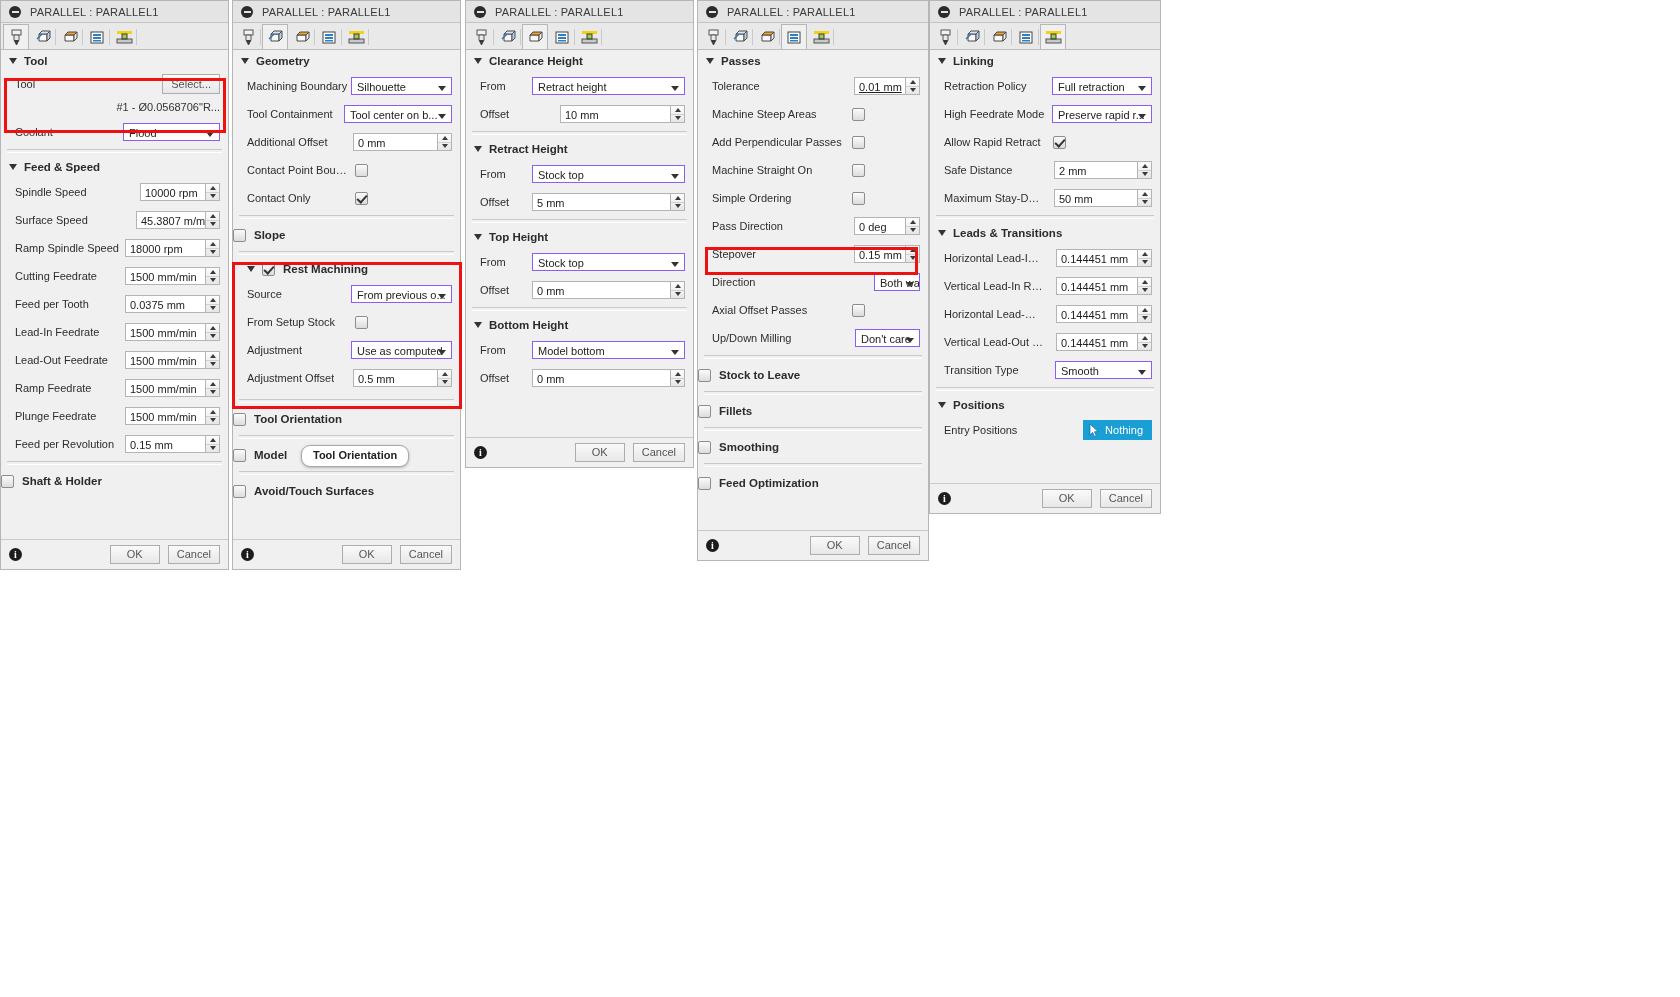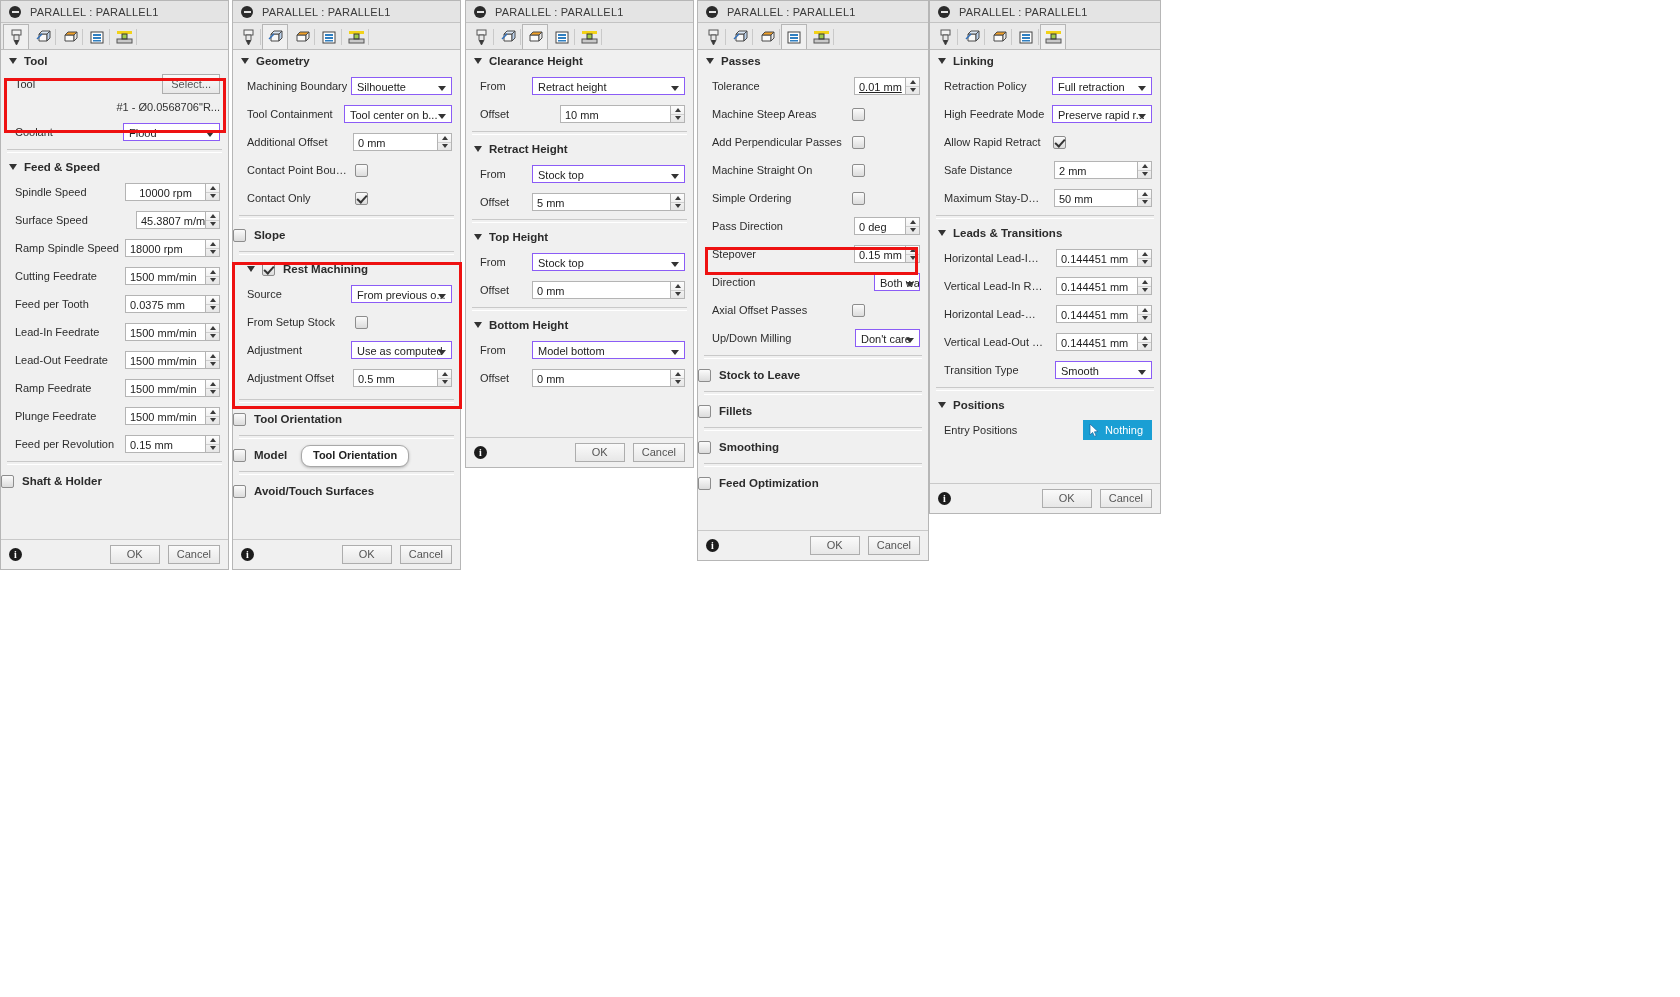--- a/index.html
+++ b/index.html
@@ -121,21 +121,21 @@
     </div>
     <div class="divider2"></div>
     <div class="ghead">
       <span class="caret"></span>
       <span>Feed &amp; Speed</span>
     </div>
     <div id="feed-rows">
         <div class="row">
           <span class="lbl">Spindle Speed</span>
           <span class="ctl">
-            <span class="txt" style="width: 81px; text-align: center;">10000 rpm</span>
+            <span class="txt" style="width: 66px;">10000 rpm</span>
             <span class="spin">
               <i></i>
               <i></i>
             </span>
           </span>
         </div>
         <div class="row">
           <span class="lbl">Surface Speed</span>
           <span class="ctl">
             <span class="txt" style="width: 70px;">45.3807 m/min</span>

